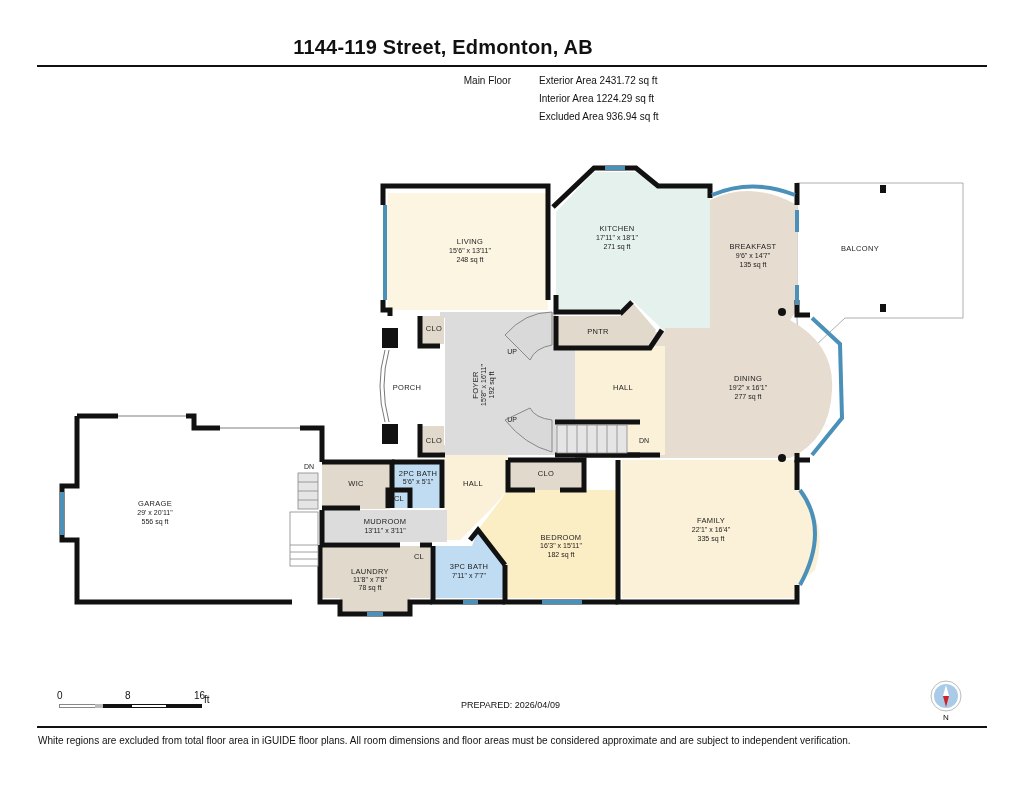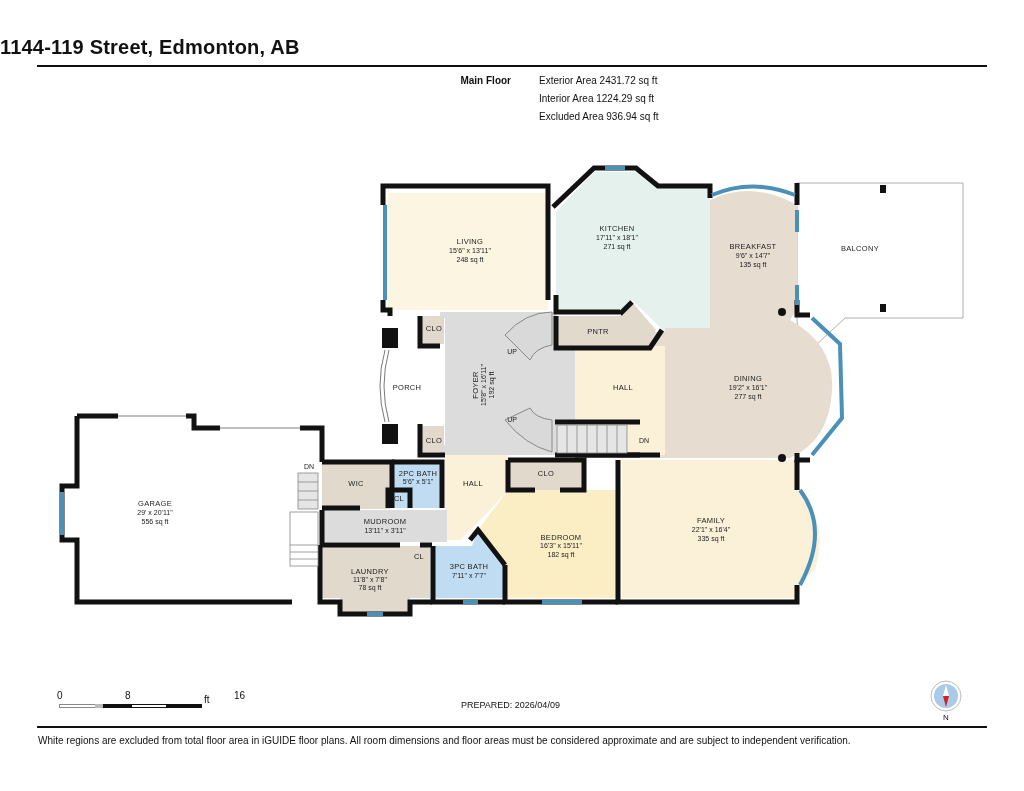--- a/index.html
+++ b/index.html
@@ -1,21 +1,21 @@
 <!DOCTYPE html>
 <html><head>
   <meta charset="utf-8">
   <style>
     html, body { margin: 0; padding: 0; background: #ffffff; }
     body { width: 1024px; height: 791px; position: relative; overflow: hidden; font-family: "Liberation Sans", sans-serif; color: #111; }
-    .title { position: absolute; left: 0; top: 36px; width: 886px; text-align: left; font-size: 20px; font-weight: bold; color: #111; letter-spacing: 0.2px; }
+    .title { position: absolute; left: 0; top: 36px; width: 886px; text-align: center; font-size: 20px; font-weight: bold; color: #111; letter-spacing: 0.2px; }
     .rule-top { position: absolute; left: 37px; top: 65px; width: 950px; height: 2px; background: #111; }
     .rule-bottom { position: absolute; left: 37px; top: 726px; width: 950px; height: 2px; background: #111; }
     .areas { position: absolute; left: 449px; top: 72px; font-size: 10px; line-height: 18px; }
-    .areas .floor-label { position: absolute; left: 0; top: 0; width: 62px; text-align: right; font-weight: bold; }
+    .areas .floor-label { position: absolute; left: 0; top: 0; width: 62px; text-align: right; font-weight: normal; }
     .areas .vals { position: absolute; left: 90px; top: 0; white-space: nowrap; }
     .plan { position: absolute; left: 0; top: 0; }
     .room-label { font-family: "Liberation Sans", sans-serif; font-size: 7px; fill: #222; text-anchor: middle; }
     .room-name { font-size: 7.5px; letter-spacing: 0.3px; }
     .prepared { position: absolute; left: 461px; top: 700px; font-size: 9px; color: #111; }
     .scale { position: absolute; left: 50px; top: 690px; width: 180px; height: 30px; }
     .scale .tick { position: absolute; top: 0; font-size: 10px; color: #111; }
     .scale .bar { position: absolute; top: 14px; height: 4px; }
     .scale .ft { position: absolute; left: 154px; top: 4px; font-size: 10px; }
     .disclaimer { position: absolute; left: 38px; top: 735px; font-size: 10px; color: #111; white-space: nowrap; }
@@ -250,21 +250,21 @@
 
   <text class="room-label" x="512" y="354">UP</text>
   <text class="room-label" x="512" y="422">UP</text>
   <text class="room-label" x="644" y="443">DN</text>
   <text class="room-label" x="309" y="469">DN</text>
 </svg>
 
 <div class="scale">
   <span class="tick" style="left:7px;">0</span>
   <span class="tick" style="left:75px;">8</span>
-  <span class="tick" style="left:144px;margin-left:40px;">16</span>
+  <span class="tick" style="left:144px;">16</span>
   <div class="bar" style="left:9px; width:36px; background:#fff; border:1px solid #888; height:2px;"></div>
   <div class="bar" style="left:45px; width:8px; background:#bbb;"></div>
   <div class="bar" style="left:53px; width:28px; background:#111;"></div>
   <div class="bar" style="left:81px; width:34px; background:#fff; border:1px solid #111; height:2px;"></div>
   <div class="bar" style="left:116px; width:36px; background:#111;"></div>
   <span class="ft">ft</span>
 </div>
 
 <div class="prepared">PREPARED: 2026/04/09</div>
 

